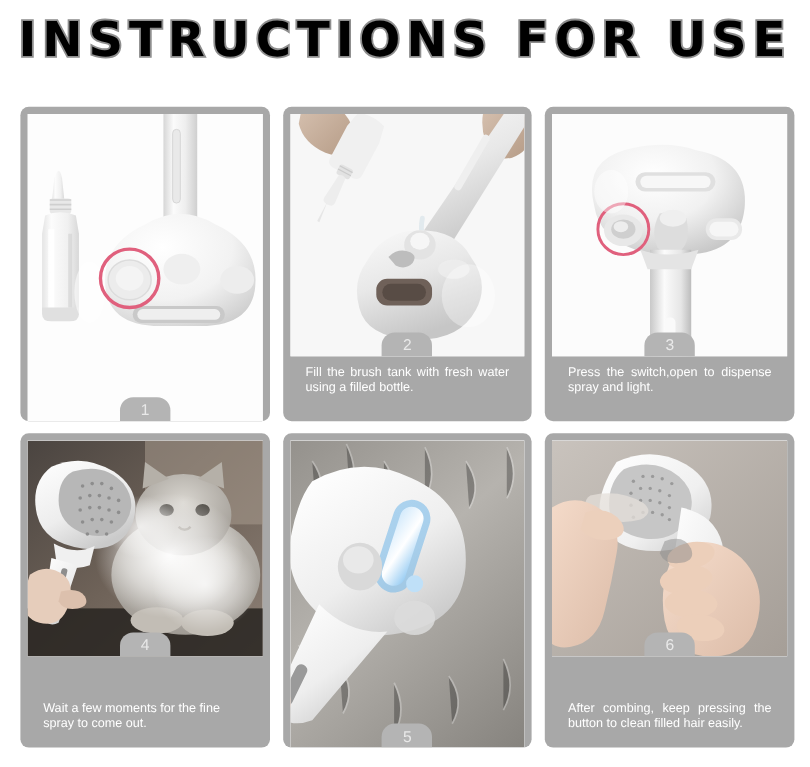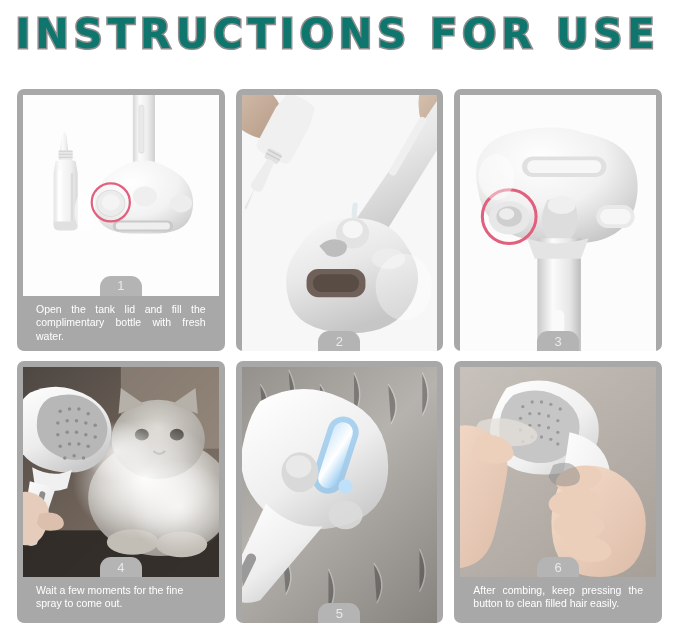--- a/index.html
+++ b/index.html
@@ -12,21 +12,21 @@
   .page{position:relative;width:675px;height:639px;}
 
   
   .title-wrap{
     position:absolute;left:0;top:8px;width:675px;height:52px;
     display:flex;align-items:center;justify-content:center;
   }
   .title{
     font-size:40px;font-weight:700;
     letter-spacing:5px;
-    color:#0f766e;
+    color:#000000;
     -webkit-text-stroke:3px #8e8e8e;
     paint-order:stroke fill;
     font-family:"DejaVu Sans","Liberation Sans",sans-serif;
     white-space:nowrap;
     line-height:1;
   }
 
   
   .grid{
     position:absolute;left:17px;top:89px;
@@ -70,21 +70,21 @@
   .caption{
     flex:0 0 auto;
     color:#ffffff;
     font-size:10.5px;
     line-height:1.28;
     padding:7px 13px 8px 13px;
     box-sizing:border-box;
   }
   .caption.justify{text-align:justify;text-align-last:left;}
   .row1 .caption{min-height:54px;}
-  .row2 .caption{min-height:46px;}
+  .row2 .caption{min-height:46px;margin-top:30px;}
 </style>
 </head>
 <body>
 
 <div class="page">
 
   <div class="title-wrap">
     <div class="title">INSTRUCTIONS FOR USE</div>
   </div>
 
@@ -133,21 +133,20 @@
             <ellipse cx="124" cy="101" rx="12" ry="10" fill="#efefef"></ellipse>
             <ellipse cx="160" cy="108" rx="11" ry="9" fill="#ededed"></ellipse>
             <rect x="92" y="125" width="60" height="11" rx="5.5" fill="#c9c9c9"></rect>
             <rect x="95" y="127" width="54" height="7" rx="3.5" fill="#efefef"></rect>
             <ellipse cx="64" cy="116" rx="10" ry="20" fill="#ffffff" opacity="0.55"></ellipse>
           </g>
           <circle cx="90" cy="107" r="19" fill="none" stroke="#e0607d" stroke-width="2.2"></circle>
         </svg>
         <div class="badge">1</div>
       </div>
-      <div class="caption justify">Open the tank lid and fill the complimentary bottle with fresh water.</div>
     </div>
 
     <div class="panel row1">
       <div class="photo">
         <svg viewBox="0 0 200 200" preserveAspectRatio="xMidYMid slice">
           <defs>
             <linearGradient id="g2body" x1="0" y1="0" x2="0.4" y2="1">
               <stop offset="0" stop-color="#fafafa"></stop>
                 <stop offset="0.5" stop-color="#e8e8e8"></stop>
               <stop offset="1" stop-color="#c6c6c6"></stop>
@@ -183,20 +182,21 @@
           <ellipse cx="110" cy="105" rx="8" ry="7" fill="#f6f6f6"></ellipse>
           <path d="M84 118 q8 -8 18 -4 q6 3 2 9 q-6 6 -14 2 z" fill="#bdbdbd"></path>
           <ellipse cx="138" cy="128" rx="13" ry="8" fill="#ededed" opacity="0.8"></ellipse>
 
           <rect x="74" y="136" width="46" height="22" rx="9" fill="#6f6159"></rect>
           <rect x="79" y="140" width="36" height="14" rx="7" fill="#584c45"></rect>
           <ellipse cx="150" cy="150" rx="22" ry="26" fill="#ffffff" opacity="0.35"></ellipse>
         </svg>
         <div class="badge">2</div>
       </div>
+      <div class="caption justify">Fill the brush tank with fresh water using a filled bottle.</div>
     </div>
 
     <div class="panel row1">
       <div class="photo">
         <svg viewBox="0 0 200 200" preserveAspectRatio="xMidYMid slice">
           <defs>
             <radialGradient id="g3head" cx="0.4" cy="0.28" r="0.9">
               <stop offset="0" stop-color="#ffffff"></stop>
                 <stop offset="0.45" stop-color="#f1f1f1"></stop>
               <stop offset="1" stop-color="#b9b9b9"></stop>
@@ -226,20 +226,21 @@
           <rect x="130" y="86" width="30" height="18" rx="9" fill="#e9e9e9"></rect>
           <rect x="133" y="89" width="24" height="12" rx="6" fill="#f6f6f6"></rect>
 
           <path d="M84 112 h34 v88 h-34 z" fill="url(#g3stem)"></path>
           <path d="M76 112 q22 8 48 0 l-6 16 h-36 z" fill="#e4e4e4"></path>
           <rect x="96" y="168" width="9" height="22" rx="4" fill="#fafafa"></rect>
           <ellipse cx="52" cy="64" rx="14" ry="18" fill="#ffffff" opacity="0.45"></ellipse>
         </svg>
         <div class="badge">3</div>
       </div>
+      <div class="caption justify">Press the switch,open to dispense spray and light.</div>
     </div>
 
     <div class="panel row2">
       <div class="photo">
         <svg viewBox="0 0 200 180" preserveAspectRatio="xMidYMid slice">
           <defs>
             <linearGradient id="g4bg" x1="0" y1="0" x2="1" y2="1">
               <stop offset="0" stop-color="#4a4440"></stop>
                 <stop offset="0.5" stop-color="#6e6258"></stop>
               <stop offset="1" stop-color="#8d8076"></stop>

